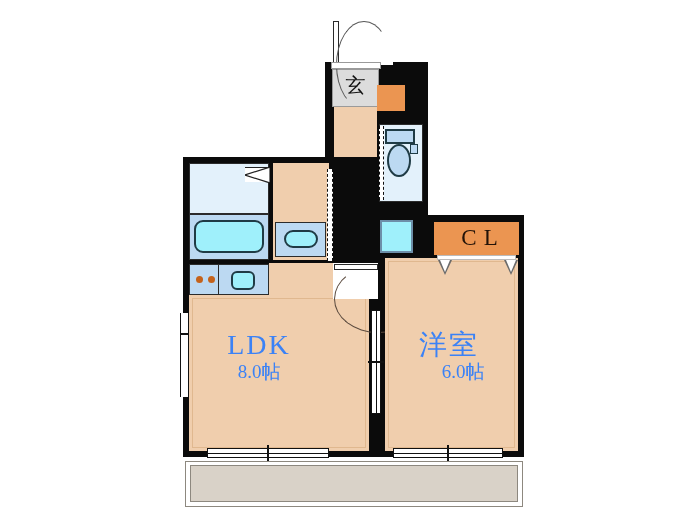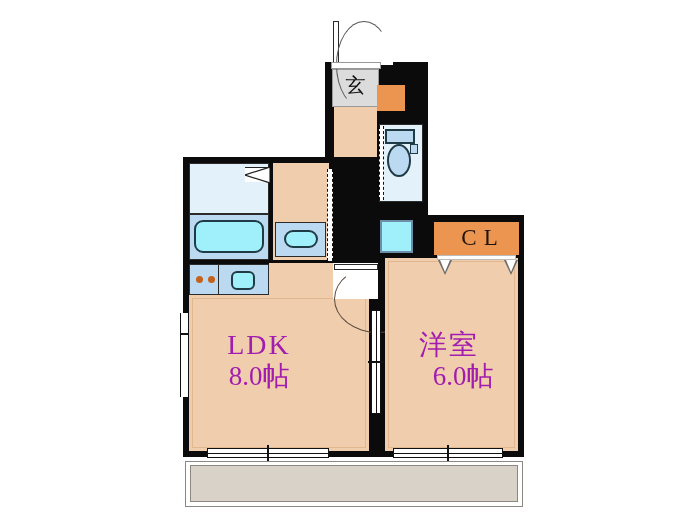--- a/index.html
+++ b/index.html
@@ -34,23 +34,23 @@
   .window-v{background:#ffffff;border-left:1.6px solid #111;border-right:1.6px solid #111;}
   .slider{background:#ffffff;border:1px solid #111;}
   .slider-h-line{position:absolute;left:0;right:0;top:50%;height:1.4px;background:#111;}
   .slider-v-line{position:absolute;top:0;bottom:0;left:50%;width:1.4px;background:#111;}
   .door-leaf{background:#ffffff;border:1.3px solid #2a2a2a;}
   .door-arc{border:1.4px solid #3a3a3a;border-radius:50%;background:transparent;}
   .arc-fill-white{background:#ffffff;}
   .dashed-door{background:#ffffff;border-left:1px dashed #111;border-right:1px dashed #111;}
 
   
-  .lbl{color:#a21caf;text-align:center;white-space:nowrap;line-height:1.04;}
+  .lbl{color:#3b82f6;text-align:center;white-space:nowrap;line-height:1.04;}
   .lbl-room-name{font-size:28px;letter-spacing:2px;}
-  .lbl-room-size{font-size:27px;letter-spacing:0px;}
+  .lbl-room-size{font-size:19px;letter-spacing:0px;}
   .lbl-cl{font-size:23px;letter-spacing:7px;color:#231308;}
   .lbl-gen{font-size:20px;color:#111;}
   .lbl-balcony{font-size:20px;letter-spacing:5px;color:#2c2520;}
 
   
   .chev{position:absolute;width:0;height:0;border-left:7px solid transparent;
         border-right:7px solid transparent;border-top:15px solid #6b6b6b;}
   .chev i{position:absolute;left:-5px;top:-15px;width:0;height:0;
           border-left:5px solid transparent;border-right:5px solid transparent;
           border-top:12px solid #ffffff;}

